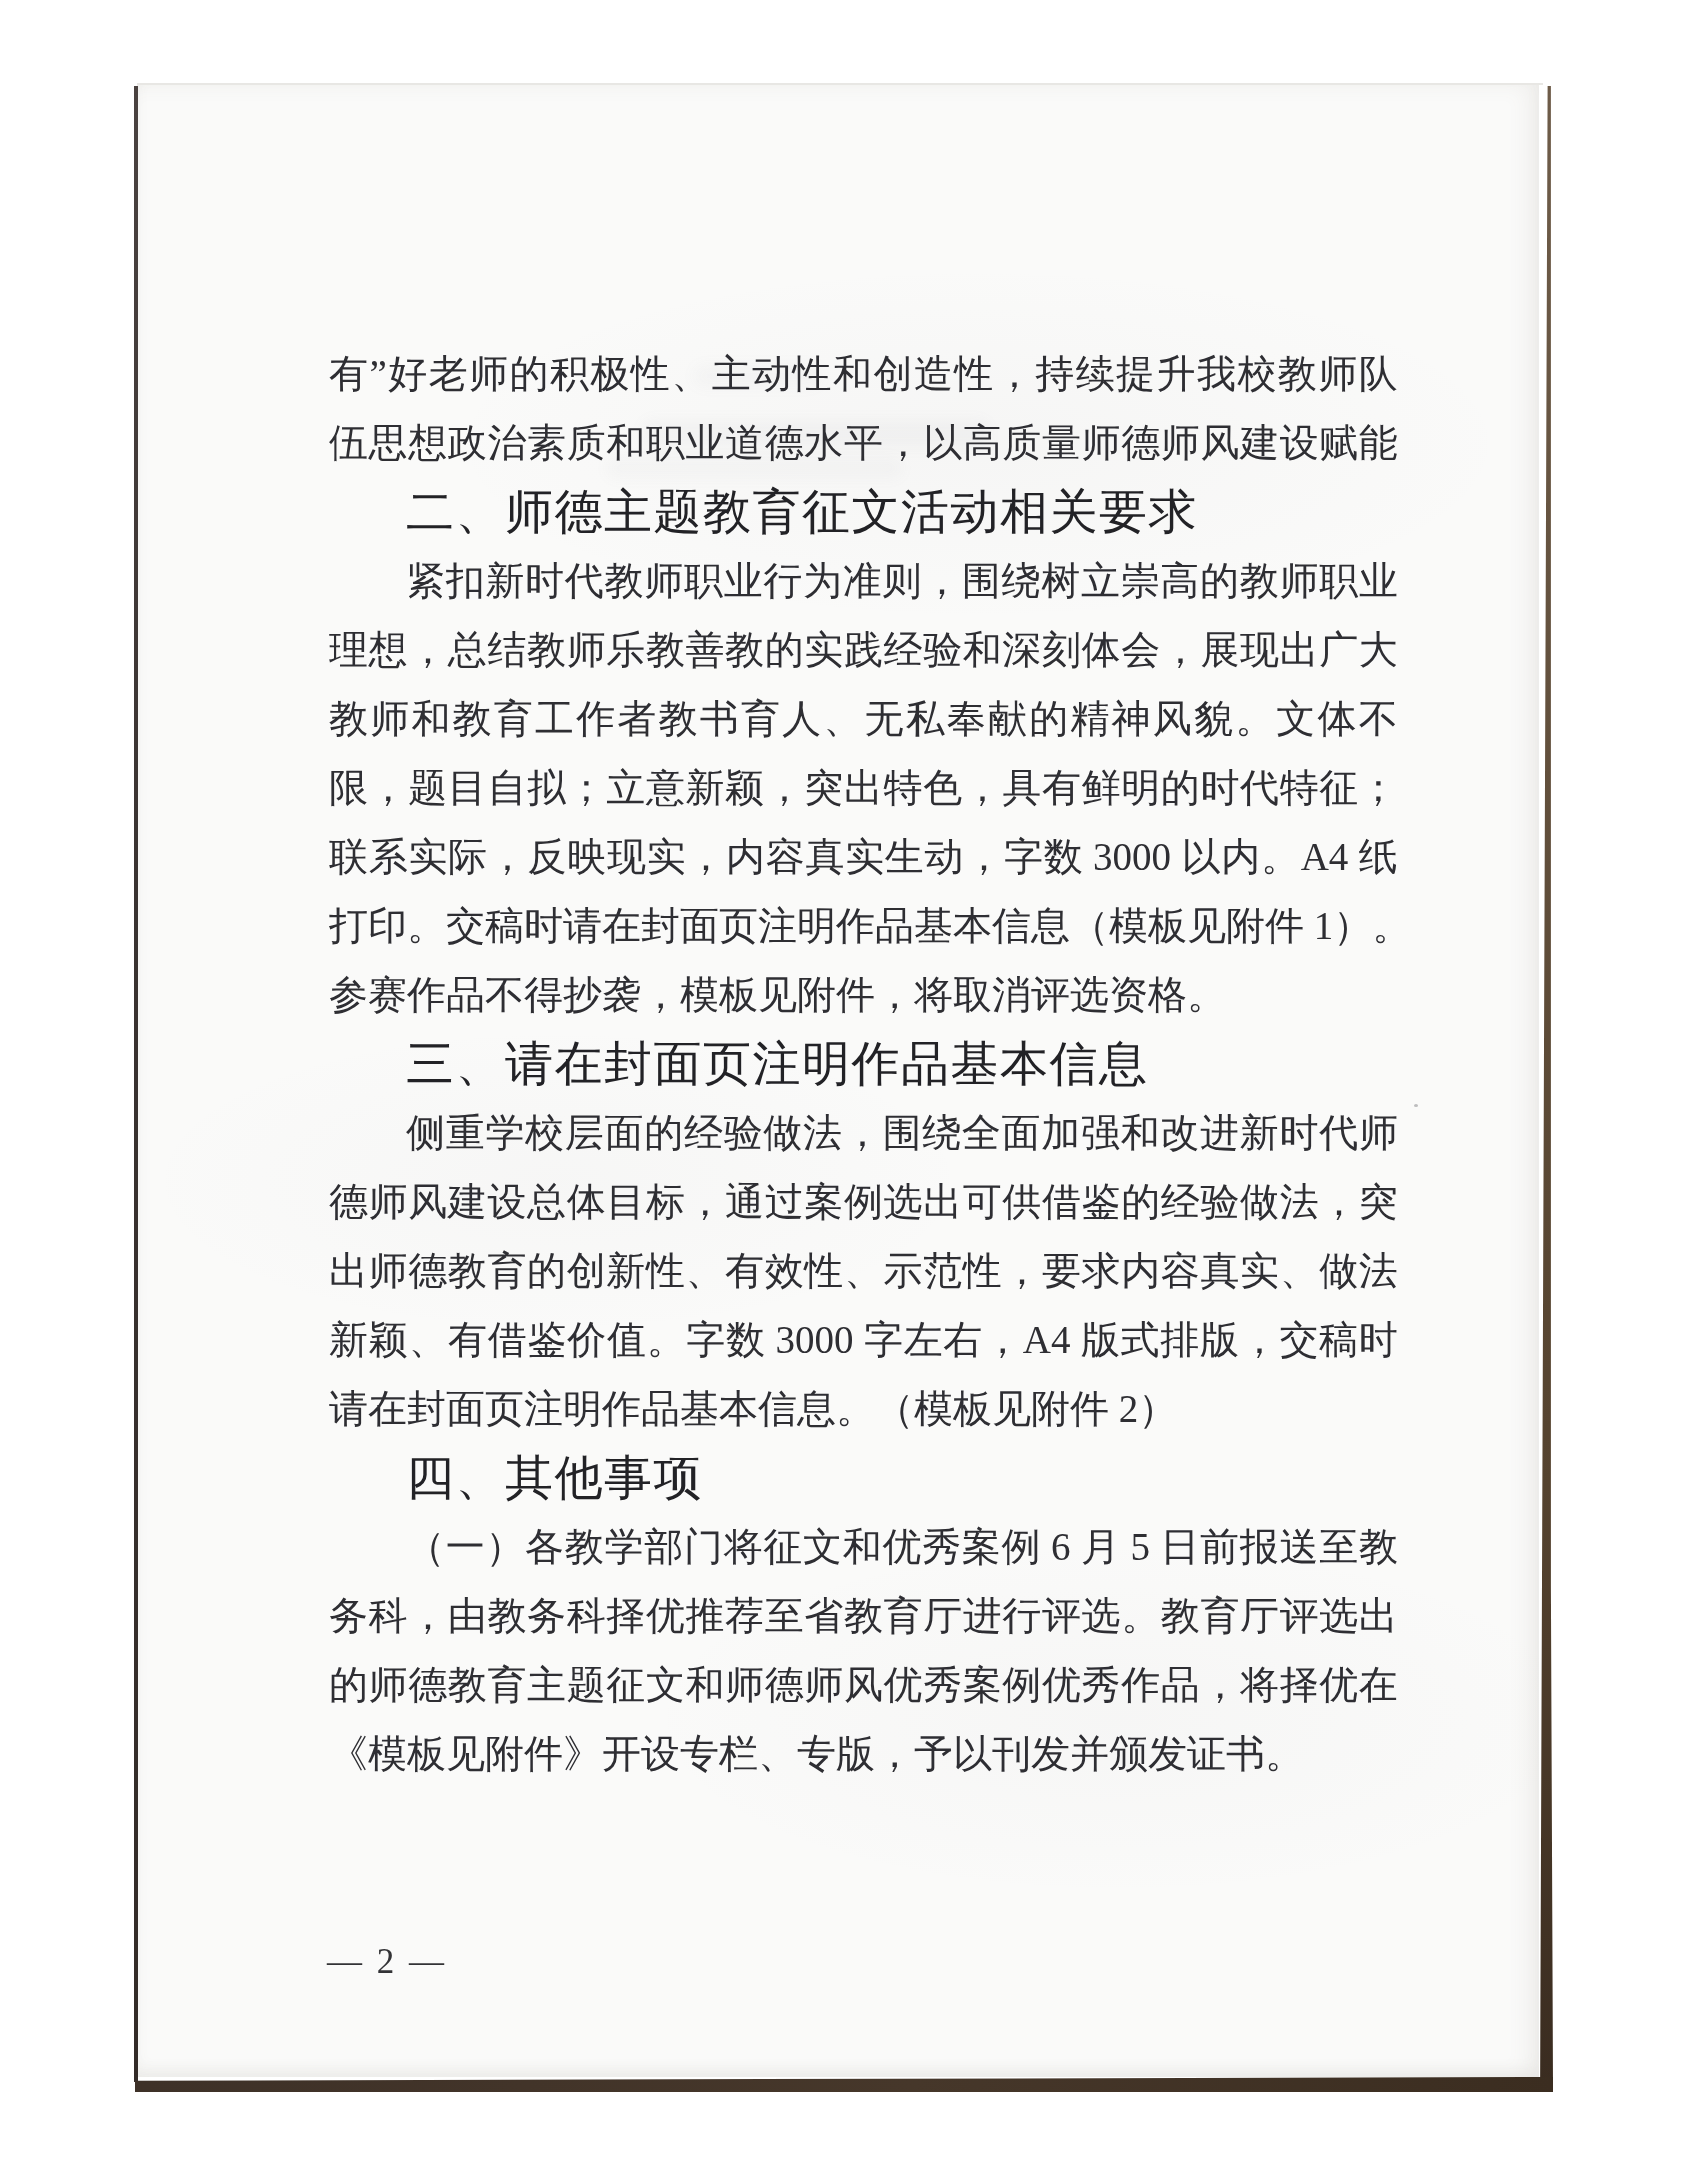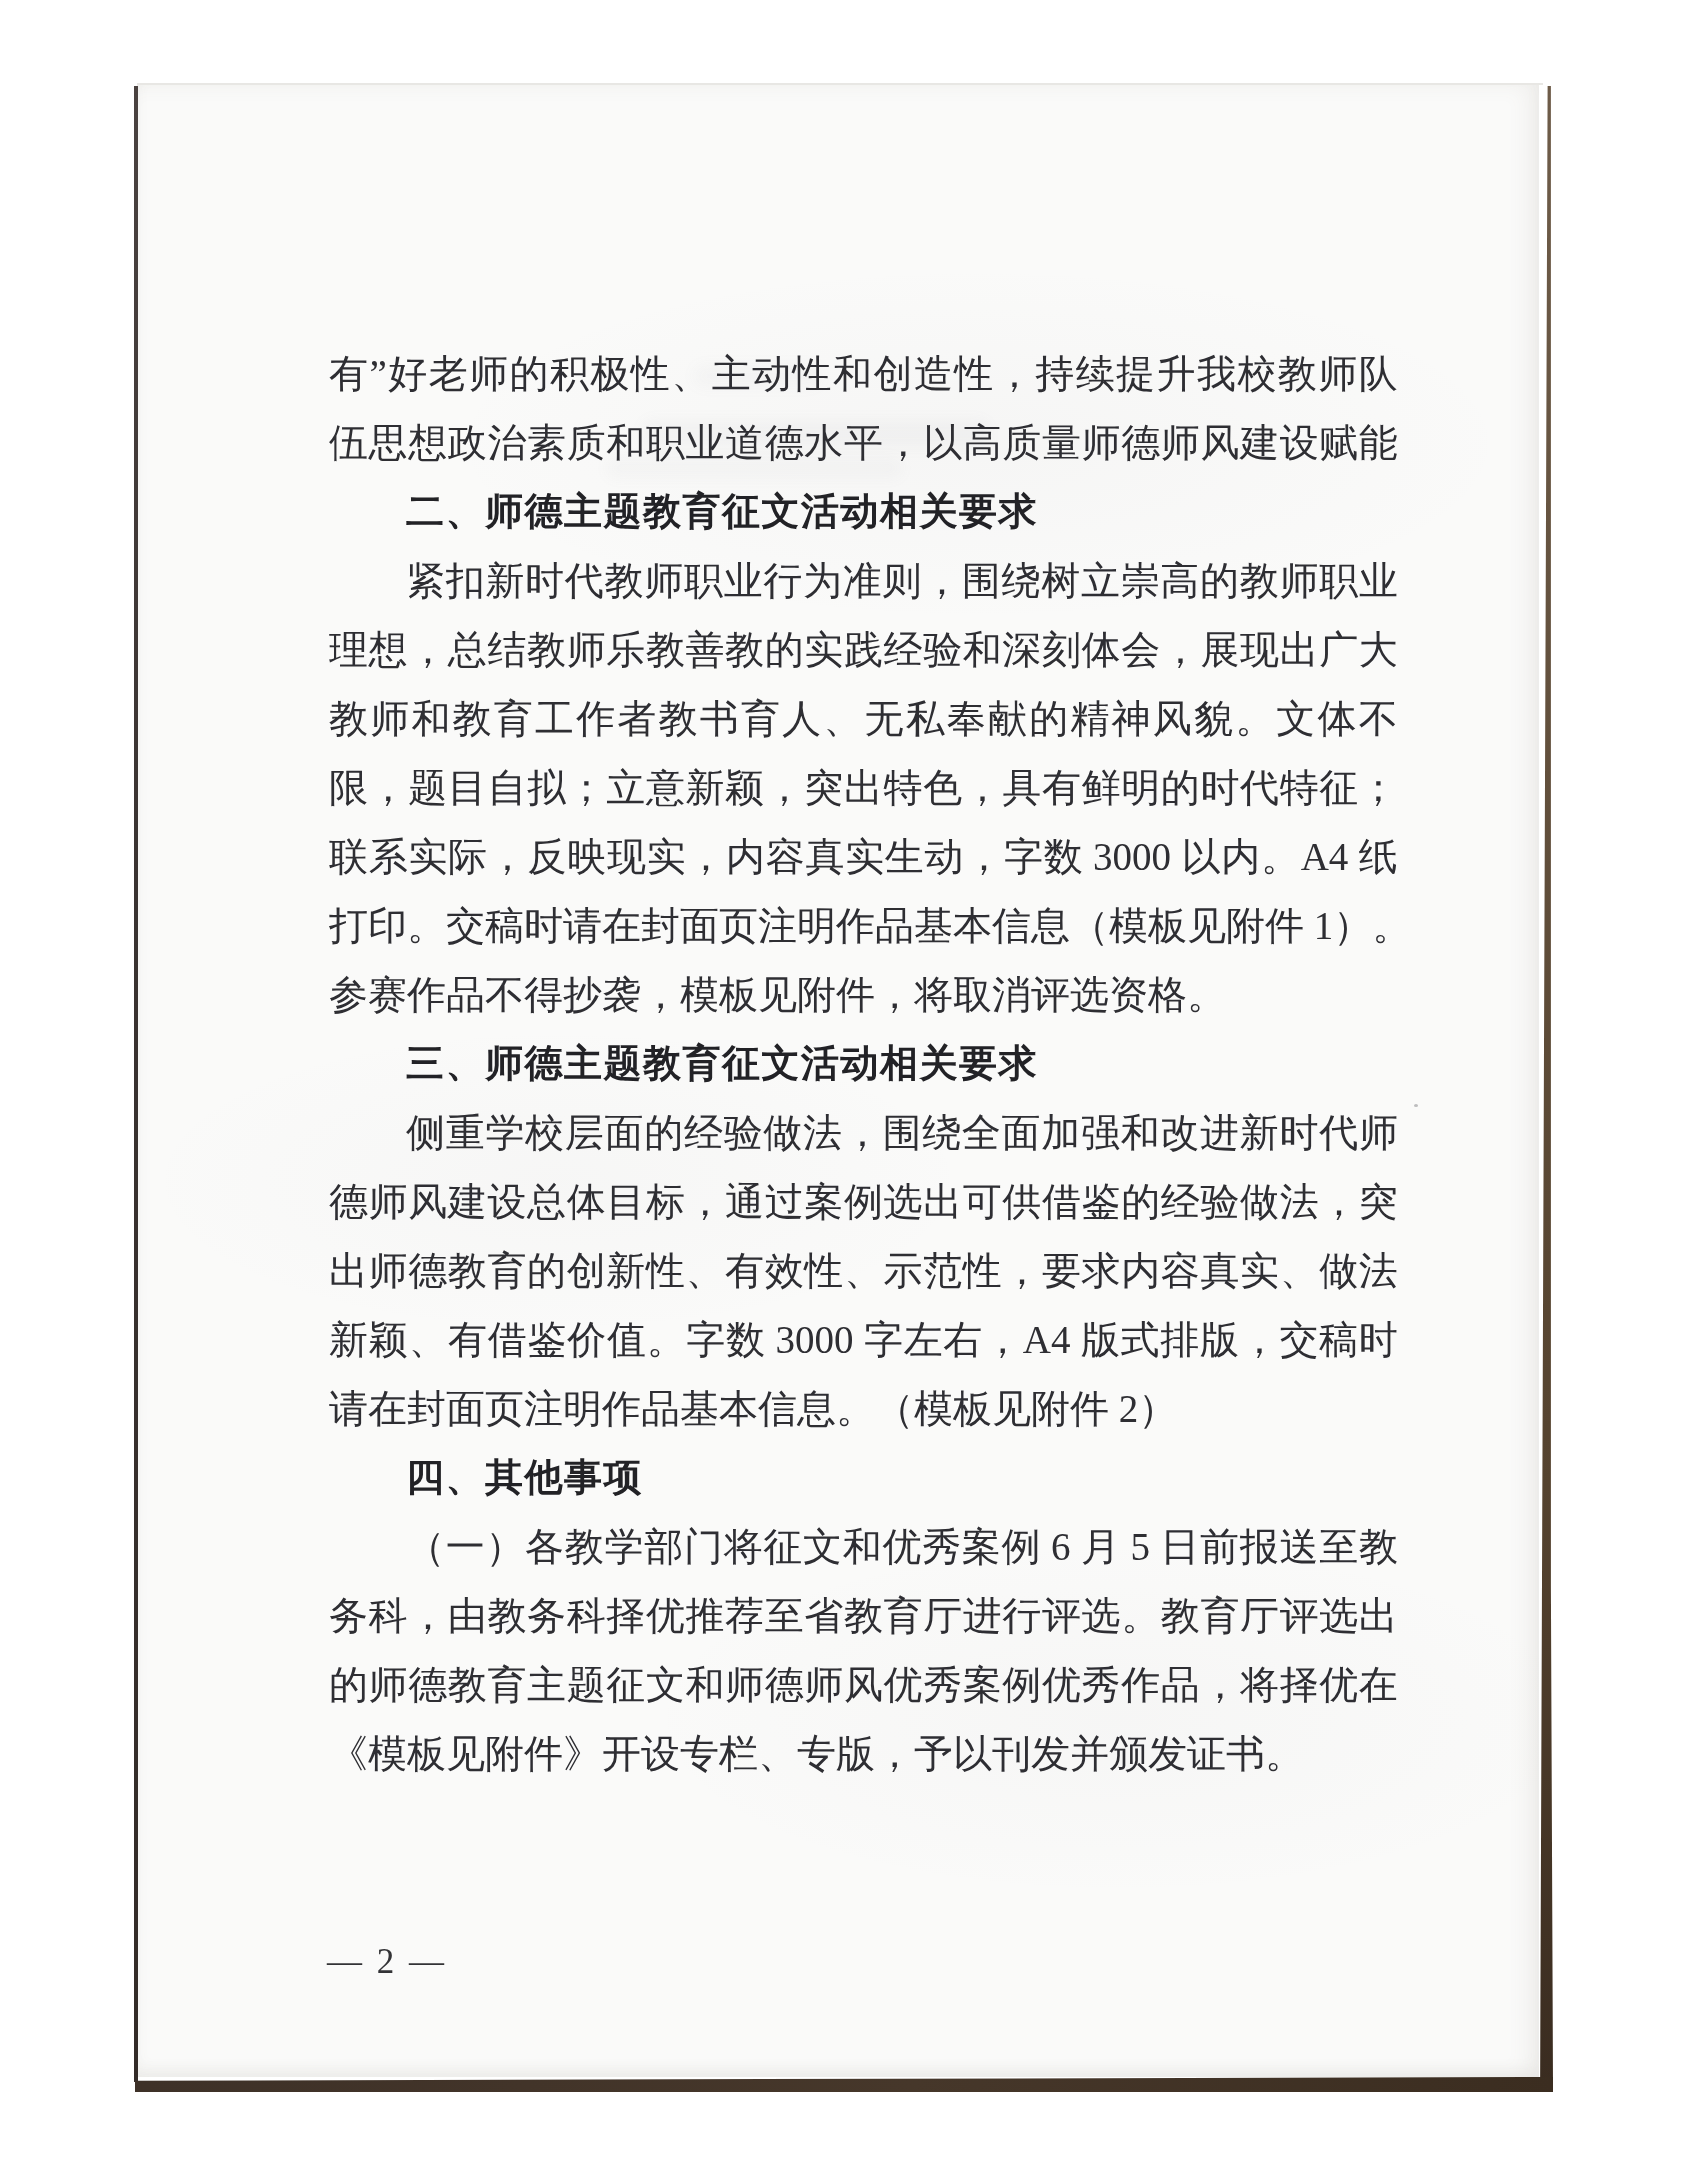--- a/index.html
+++ b/index.html
@@ -61,21 +61,21 @@
   }
   .line{
     height:69px;line-height:69px;font-size:39px;
     white-space:pre;
     font-family:"Liberation Serif","DejaVu Serif",serif;
   }
   .line.justify{display:flex;justify-content:space-between;align-items:baseline;}
   .line.indent{padding-left:77px;}
   .line.heading{
     font-family:"Liberation Sans","DejaVu Sans",sans-serif;
-    font-weight:700;font-size:38px;color:#222226;letter-spacing:1.5px;
+    font-weight:400;font-size:48px;color:#222226;letter-spacing:1.5px;
   }
   .page-number{
     position:absolute;left:327px;top:1942px;
     font-size:35px;line-height:40px;letter-spacing:3px;
     color:#333336;
     font-family:"Liberation Serif","DejaVu Serif",serif;
   }
 </style>
 </head>
 <body>
@@ -98,21 +98,21 @@
       <div class="line body justify"><span>有</span><span>”</span><span>好</span><span>老</span><span>师</span><span>的</span><span>积</span><span>极</span><span>性</span><span>、</span><span>主</span><span>动</span><span>性</span><span>和</span><span>创</span><span>造</span><span>性</span><span>，</span><span>持</span><span>续</span><span>提</span><span>升</span><span>我</span><span>校</span><span>教</span><span>师</span><span>队</span></div>
       <div class="line body justify"><span>伍</span><span>思</span><span>想</span><span>政</span><span>治</span><span>素</span><span>质</span><span>和</span><span>职</span><span>业</span><span>道</span><span>德</span><span>水</span><span>平</span><span>，</span><span>以</span><span>高</span><span>质</span><span>量</span><span>师</span><span>德</span><span>师</span><span>风</span><span>建</span><span>设</span><span>赋</span><span>能</span></div>
       <div class="line heading indent">二、师德主题教育征文活动相关要求</div>
       <div class="line body justify indent"><span>紧</span><span>扣</span><span>新</span><span>时</span><span>代</span><span>教</span><span>师</span><span>职</span><span>业</span><span>行</span><span>为</span><span>准</span><span>则</span><span>，</span><span>围</span><span>绕</span><span>树</span><span>立</span><span>崇</span><span>高</span><span>的</span><span>教</span><span>师</span><span>职</span><span>业</span></div>
       <div class="line body justify"><span>理</span><span>想</span><span>，</span><span>总</span><span>结</span><span>教</span><span>师</span><span>乐</span><span>教</span><span>善</span><span>教</span><span>的</span><span>实</span><span>践</span><span>经</span><span>验</span><span>和</span><span>深</span><span>刻</span><span>体</span><span>会</span><span>，</span><span>展</span><span>现</span><span>出</span><span>广</span><span>大</span></div>
       <div class="line body justify"><span>教</span><span>师</span><span>和</span><span>教</span><span>育</span><span>工</span><span>作</span><span>者</span><span>教</span><span>书</span><span>育</span><span>人</span><span>、</span><span>无</span><span>私</span><span>奉</span><span>献</span><span>的</span><span>精</span><span>神</span><span>风</span><span>貌</span><span>。</span><span>文</span><span>体</span><span>不</span></div>
       <div class="line body justify"><span>限</span><span>，</span><span>题</span><span>目</span><span>自</span><span>拟</span><span>；</span><span>立</span><span>意</span><span>新</span><span>颖</span><span>，</span><span>突</span><span>出</span><span>特</span><span>色</span><span>，</span><span>具</span><span>有</span><span>鲜</span><span>明</span><span>的</span><span>时</span><span>代</span><span>特</span><span>征</span><span>；</span></div>
       <div class="line body justify"><span>联</span><span>系</span><span>实</span><span>际</span><span>，</span><span>反</span><span>映</span><span>现</span><span>实</span><span>，</span><span>内</span><span>容</span><span>真</span><span>实</span><span>生</span><span>动</span><span>，</span><span>字</span><span>数</span><span> 3000 </span><span>以</span><span>内</span><span>。</span><span>A4 </span><span>纸</span></div>
       <div class="line body justify"><span>打</span><span>印</span><span>。</span><span>交</span><span>稿</span><span>时</span><span>请</span><span>在</span><span>封</span><span>面</span><span>页</span><span>注</span><span>明</span><span>作</span><span>品</span><span>基</span><span>本</span><span>信</span><span>息</span><span>（</span><span>模</span><span>板</span><span>见</span><span>附</span><span>件</span><span> 1</span><span>）</span><span>。</span></div>
       <div class="line body">参赛作品不得抄袭，模板见附件，将取消评选资格。</div>
-      <div class="line heading indent">三、师德主题教育征文活动相关要求</div>
+      <div class="line heading indent">三、请在封面页注明作品基本信息</div>
       <div class="line body justify indent"><span>侧</span><span>重</span><span>学</span><span>校</span><span>层</span><span>面</span><span>的</span><span>经</span><span>验</span><span>做</span><span>法</span><span>，</span><span>围</span><span>绕</span><span>全</span><span>面</span><span>加</span><span>强</span><span>和</span><span>改</span><span>进</span><span>新</span><span>时</span><span>代</span><span>师</span></div>
       <div class="line body justify"><span>德</span><span>师</span><span>风</span><span>建</span><span>设</span><span>总</span><span>体</span><span>目</span><span>标</span><span>，</span><span>通</span><span>过</span><span>案</span><span>例</span><span>选</span><span>出</span><span>可</span><span>供</span><span>借</span><span>鉴</span><span>的</span><span>经</span><span>验</span><span>做</span><span>法</span><span>，</span><span>突</span></div>
       <div class="line body justify"><span>出</span><span>师</span><span>德</span><span>教</span><span>育</span><span>的</span><span>创</span><span>新</span><span>性</span><span>、</span><span>有</span><span>效</span><span>性</span><span>、</span><span>示</span><span>范</span><span>性</span><span>，</span><span>要</span><span>求</span><span>内</span><span>容</span><span>真</span><span>实</span><span>、</span><span>做</span><span>法</span></div>
       <div class="line body justify"><span>新</span><span>颖</span><span>、</span><span>有</span><span>借</span><span>鉴</span><span>价</span><span>值</span><span>。</span><span>字</span><span>数</span><span> 3000 </span><span>字</span><span>左</span><span>右</span><span>，</span><span>A4 </span><span>版</span><span>式</span><span>排</span><span>版</span><span>，</span><span>交</span><span>稿</span><span>时</span></div>
       <div class="line body">请在封面页注明作品基本信息。（模板见附件 2）</div>
       <div class="line heading indent">四、其他事项</div>
       <div class="line body justify indent"><span>（</span><span>一</span><span>）</span><span>各</span><span>教</span><span>学</span><span>部</span><span>门</span><span>将</span><span>征</span><span>文</span><span>和</span><span>优</span><span>秀</span><span>案</span><span>例</span><span> 6 </span><span>月</span><span> 5 </span><span>日</span><span>前</span><span>报</span><span>送</span><span>至</span><span>教</span></div>
       <div class="line body justify"><span>务</span><span>科</span><span>，</span><span>由</span><span>教</span><span>务</span><span>科</span><span>择</span><span>优</span><span>推</span><span>荐</span><span>至</span><span>省</span><span>教</span><span>育</span><span>厅</span><span>进</span><span>行</span><span>评</span><span>选</span><span>。</span><span>教</span><span>育</span><span>厅</span><span>评</span><span>选</span><span>出</span></div>
       <div class="line body justify"><span>的</span><span>师</span><span>德</span><span>教</span><span>育</span><span>主</span><span>题</span><span>征</span><span>文</span><span>和</span><span>师</span><span>德</span><span>师</span><span>风</span><span>优</span><span>秀</span><span>案</span><span>例</span><span>优</span><span>秀</span><span>作</span><span>品</span><span>，</span><span>将</span><span>择</span><span>优</span><span>在</span></div>
       <div class="line body">《模板见附件》开设专栏、专版，予以刊发并颁发证书。</div>

